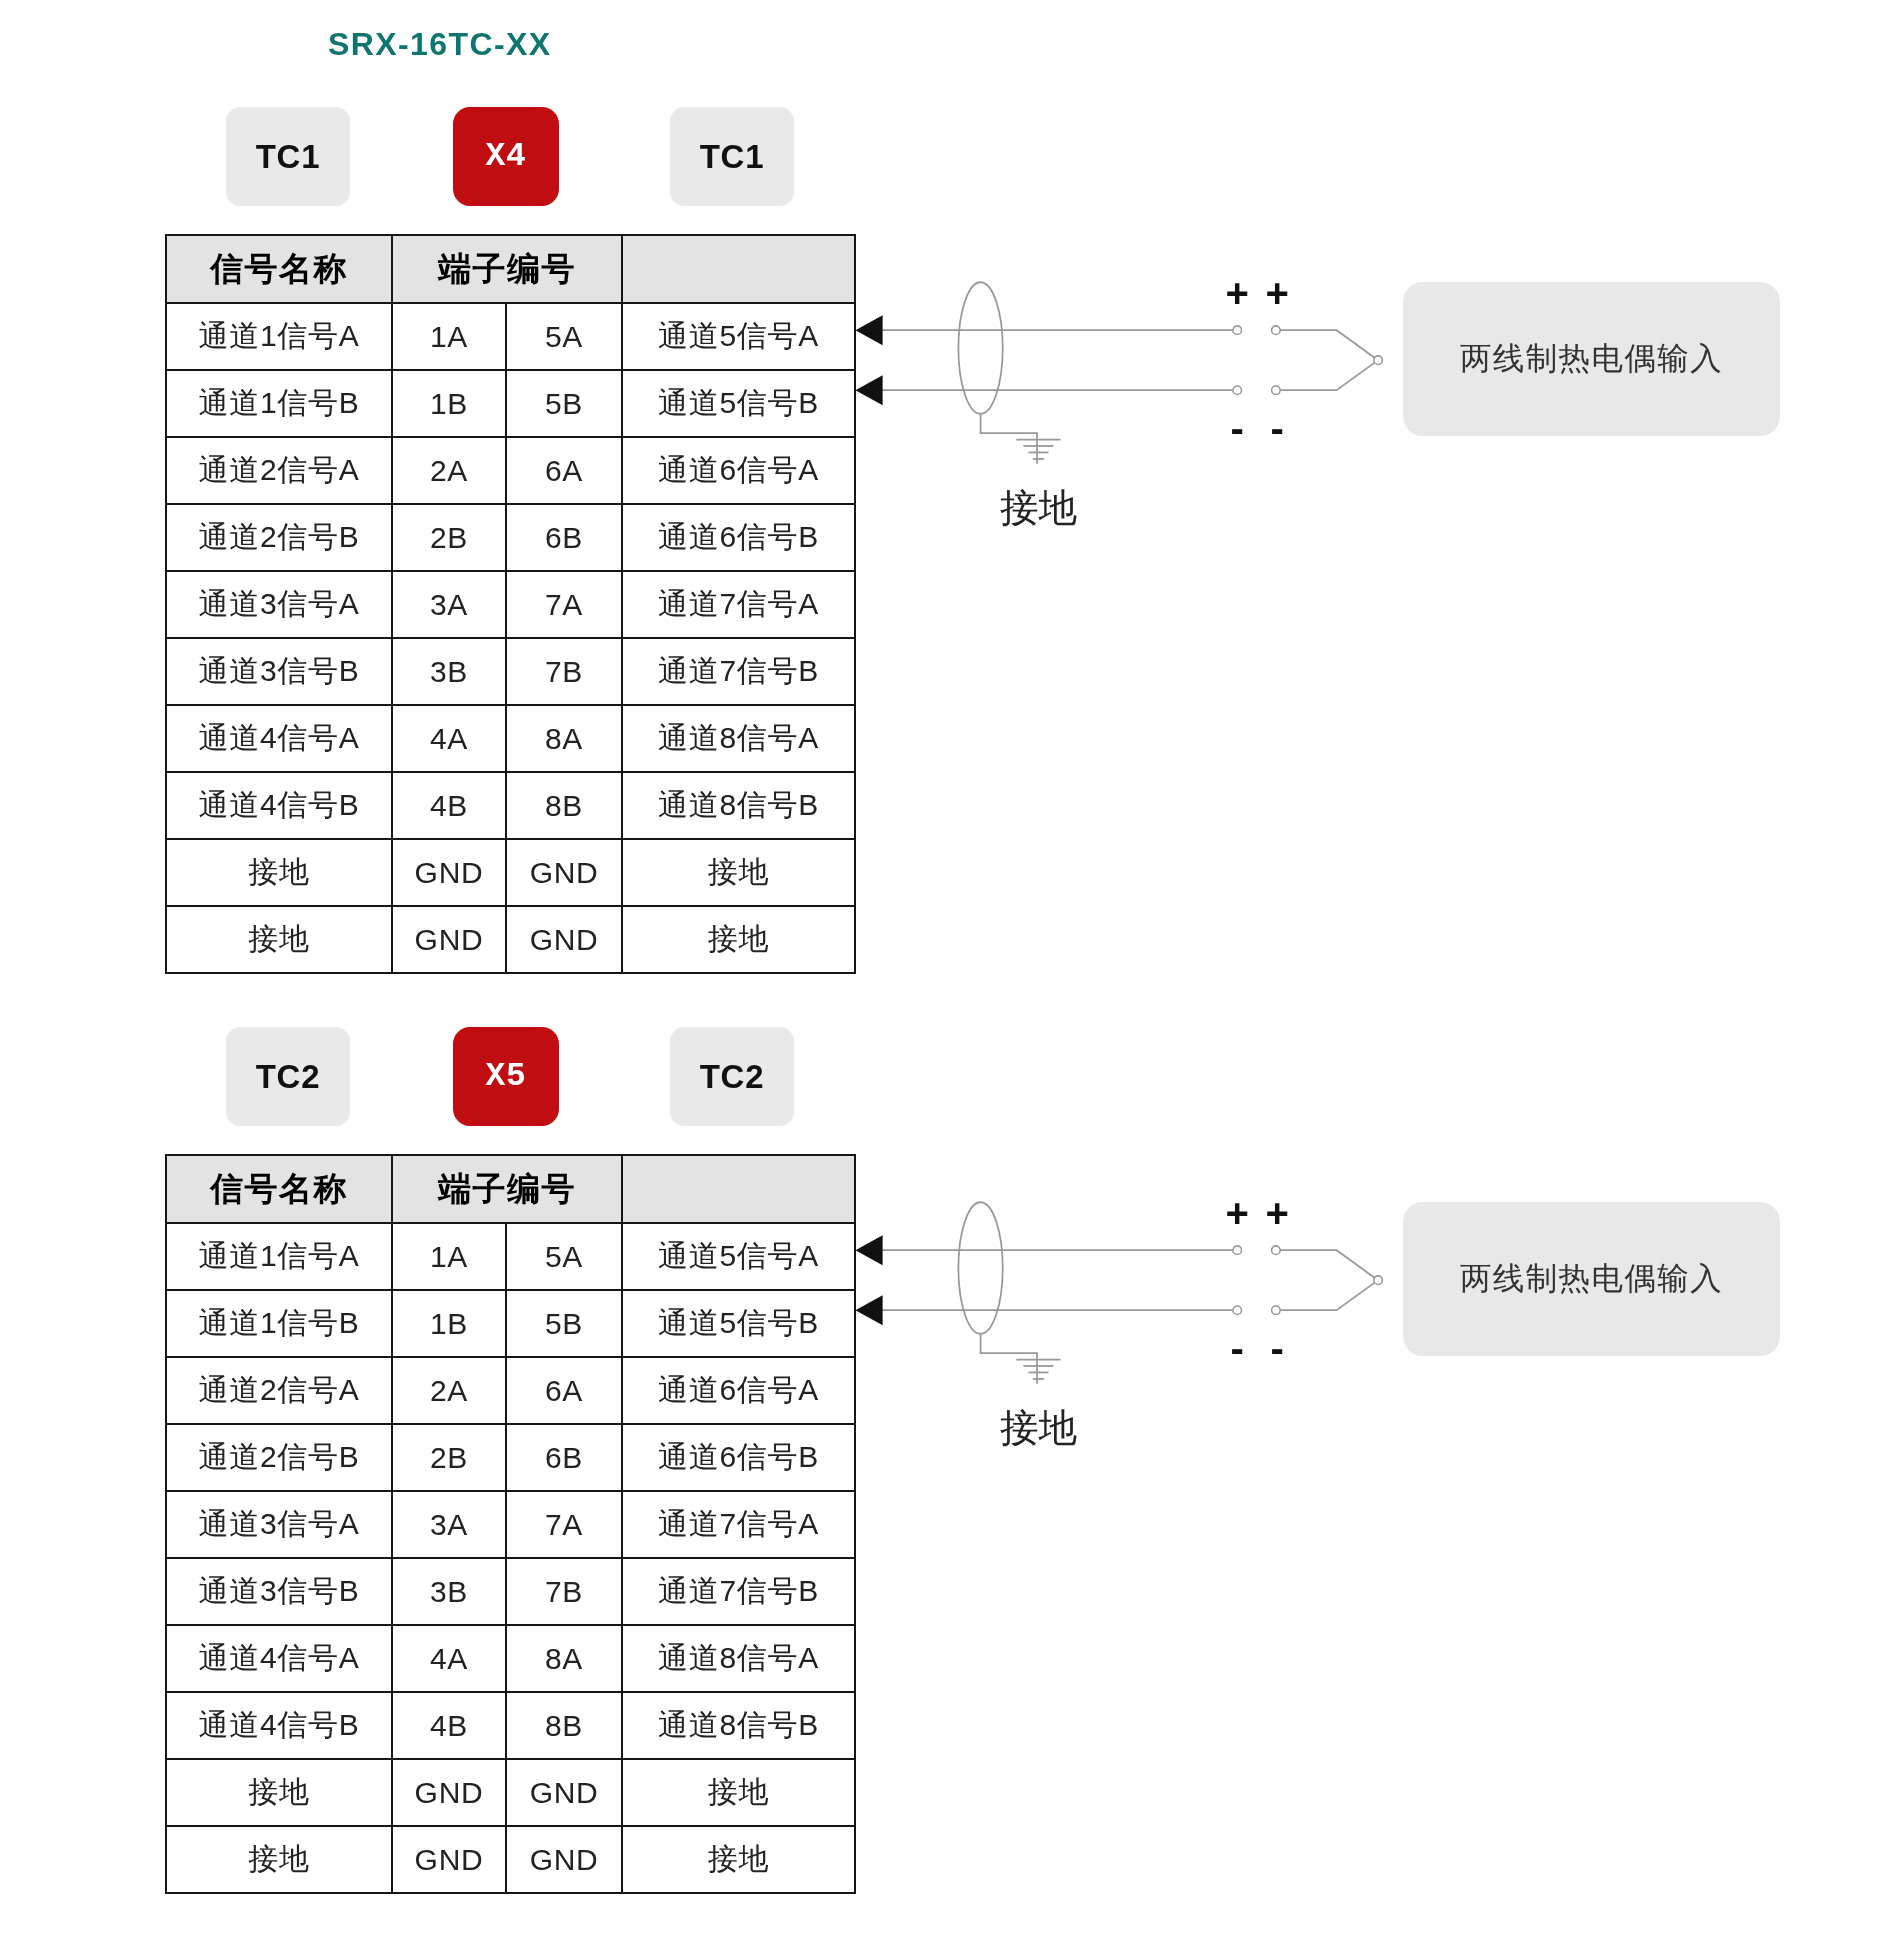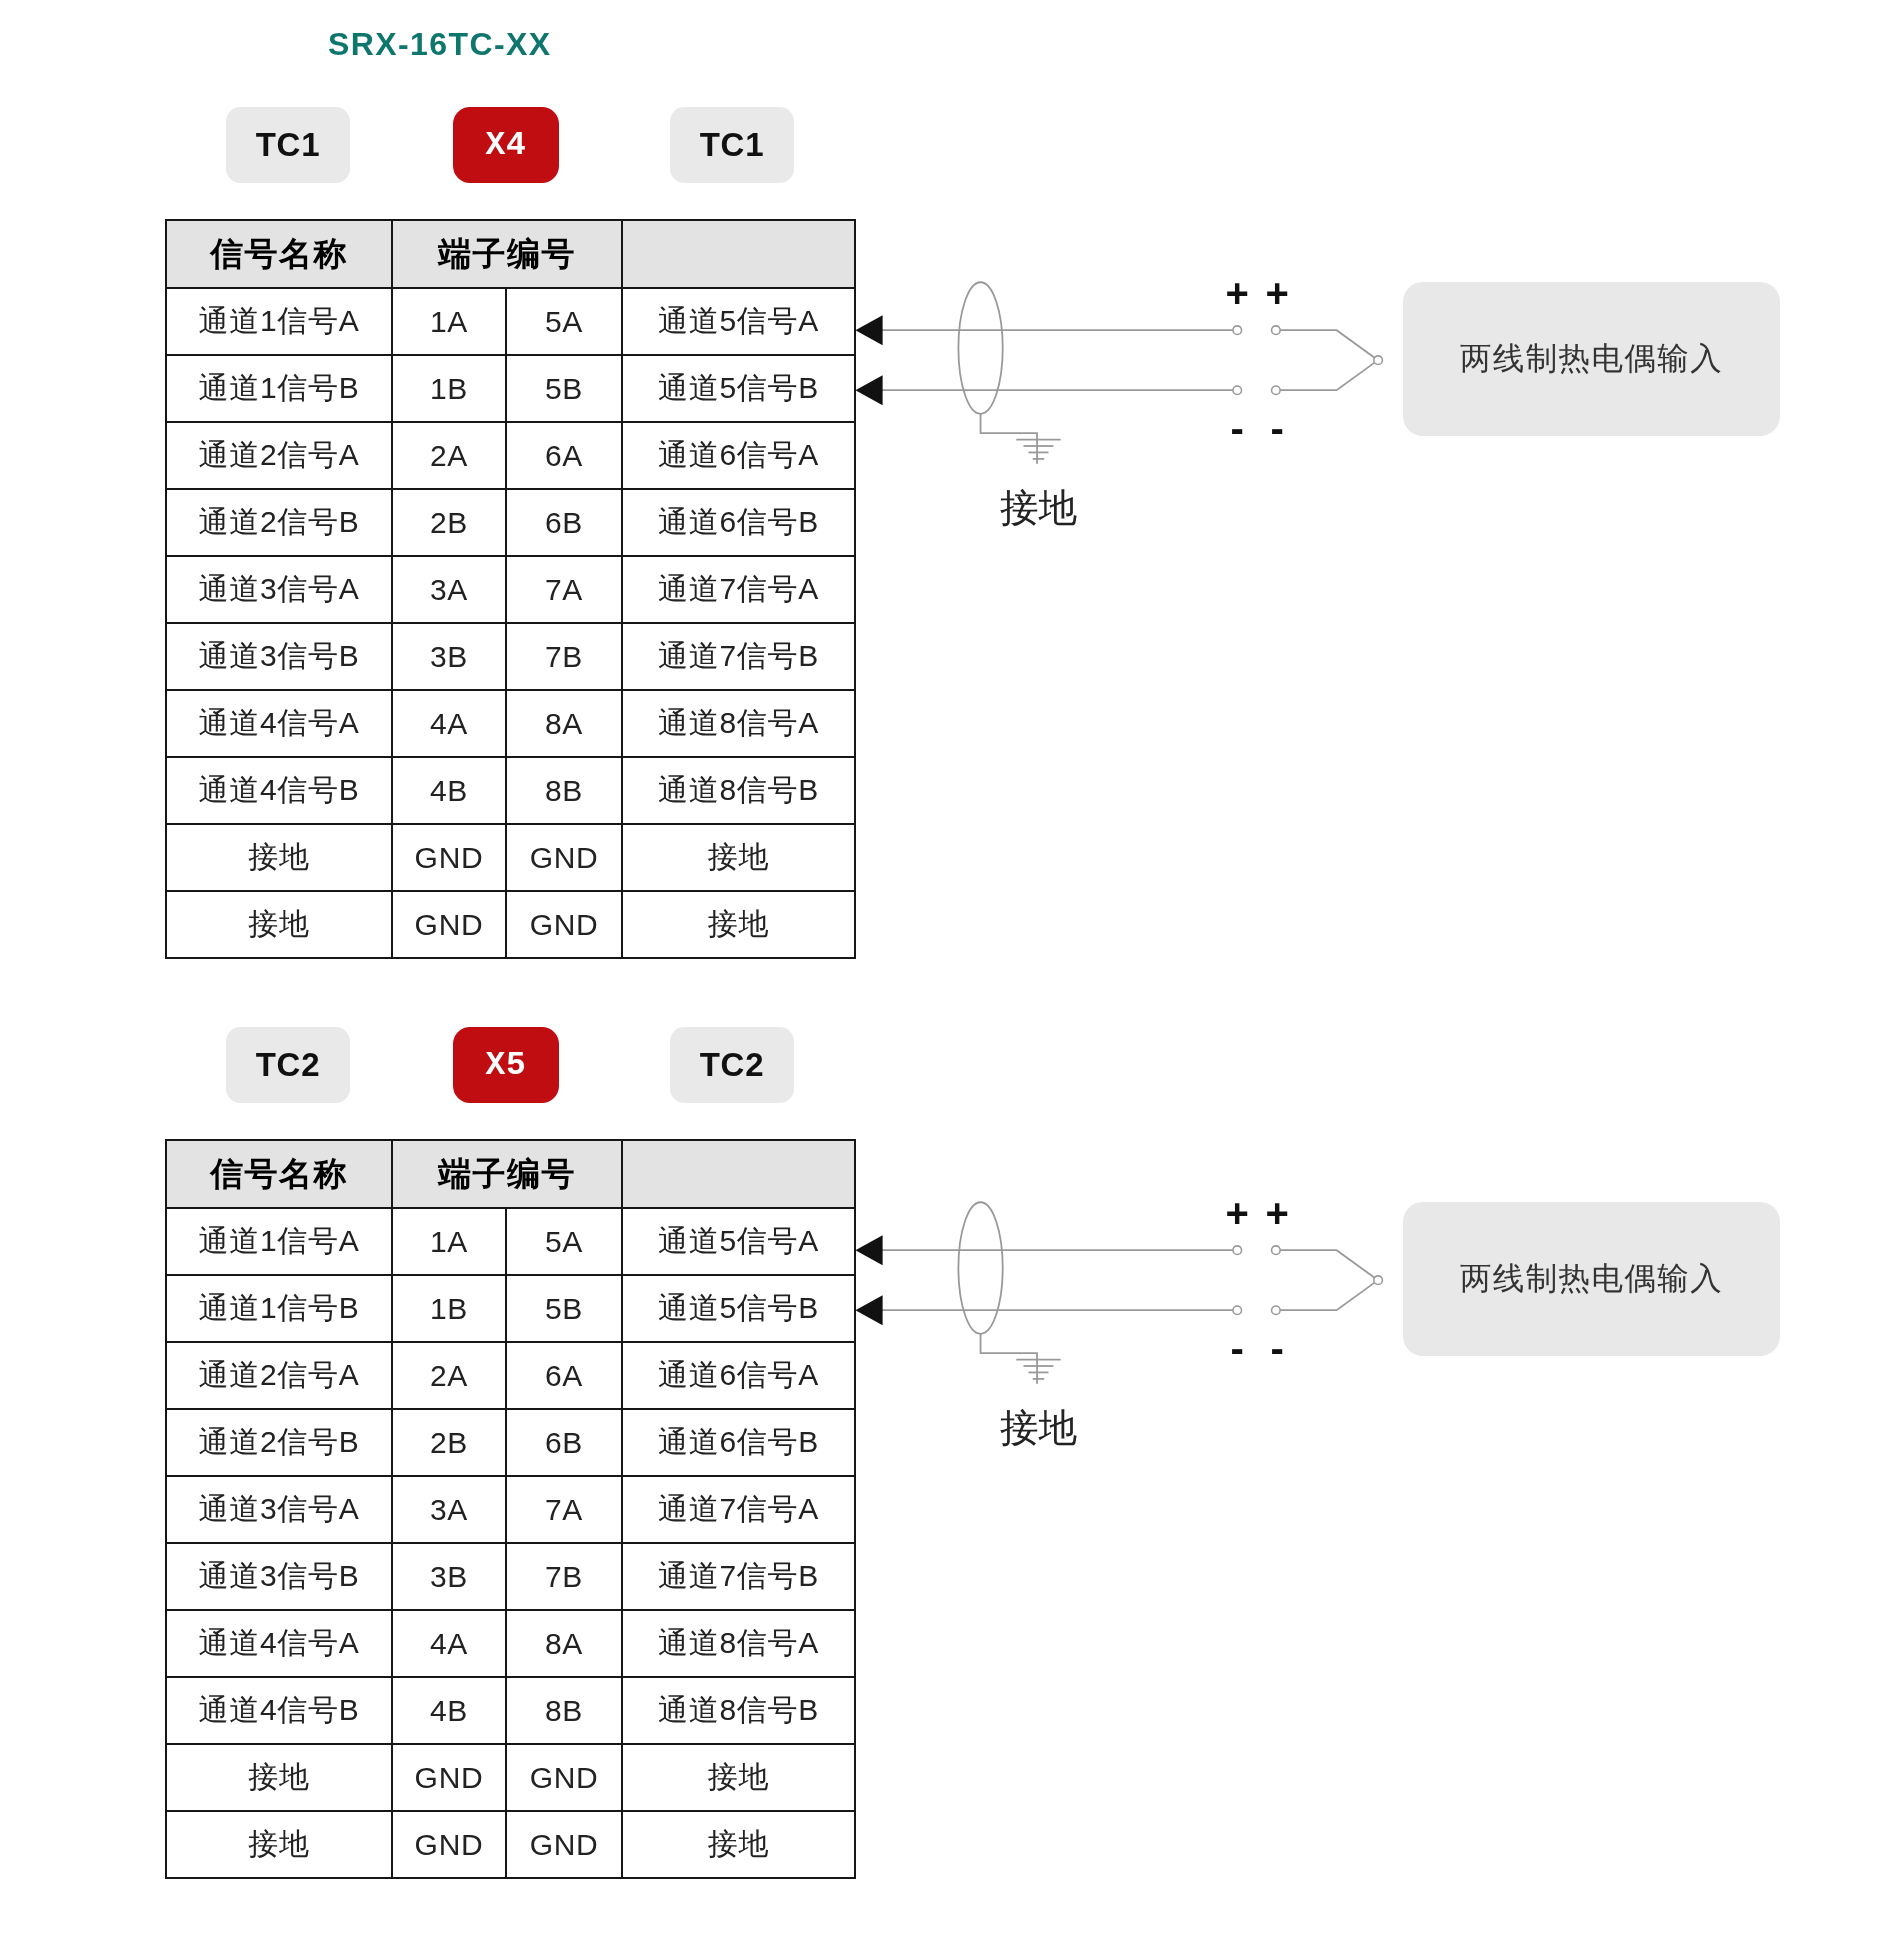--- a/index.html
+++ b/index.html
@@ -20,31 +20,31 @@
   }
   .page-title{
     position:absolute;left:328px;top:26px;
     font-size:32px;font-weight:800;letter-spacing:1.4px;color:#0f766e;
   }
   .section{position:absolute;left:165px;width:1646px;height:920px;}
   .section.s1{top:107px;}
   .section.s2{top:1027px;}
 
   .badge{
-    position:absolute;top:0;height:76px;
+    position:absolute;top:0;height:99px;
     border-radius:14.3px;background:var(--badge-gray);
     display:flex;align-items:center;justify-content:center;
     font-size:33px;font-weight:bold;color:#111;letter-spacing:0.7px;
   }
   .badge-left{left:61px;width:124px;}
   .badge-mid{left:288px;width:106px;background:var(--accent-red);color:#fff;border-radius:17px;font-family:Liberation Mono, monospace;}
   .badge-right{left:505px;width:124px;}
 
   table.pin-table{
-    position:absolute;left:0;top:112px;width:689px;
+    position:absolute;left:0;top:127px;width:689px;
     border-collapse:collapse;table-layout:fixed;
     border:2.9px solid #161616;
   }
   .pin-table th{
     height:68px;background:var(--header-gray);
     border:2.1px solid #161616;border-top-width:2.9px;border-bottom-width:2.9px;
     font-size:33px;font-weight:700;color:#000;letter-spacing:1.4px;
     text-align:center;vertical-align:middle;
   }
   .pin-table td{

